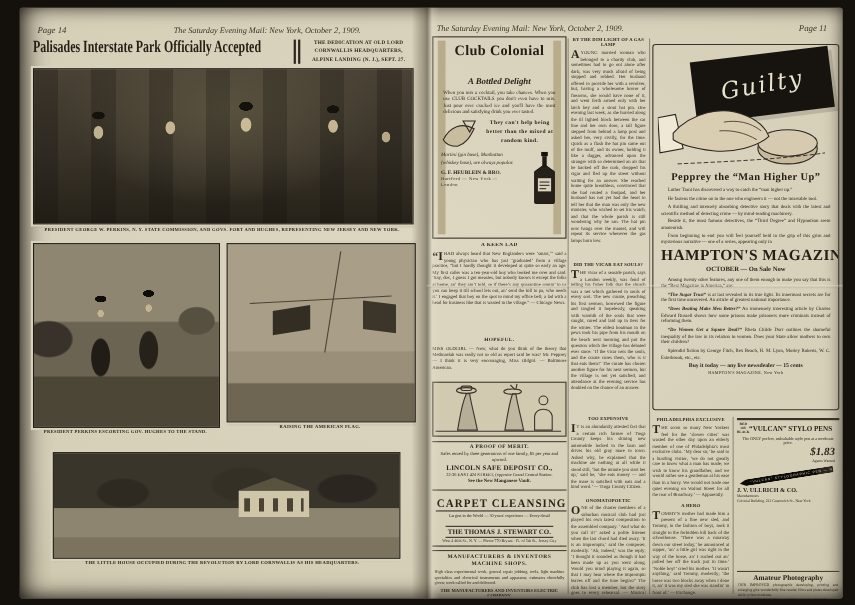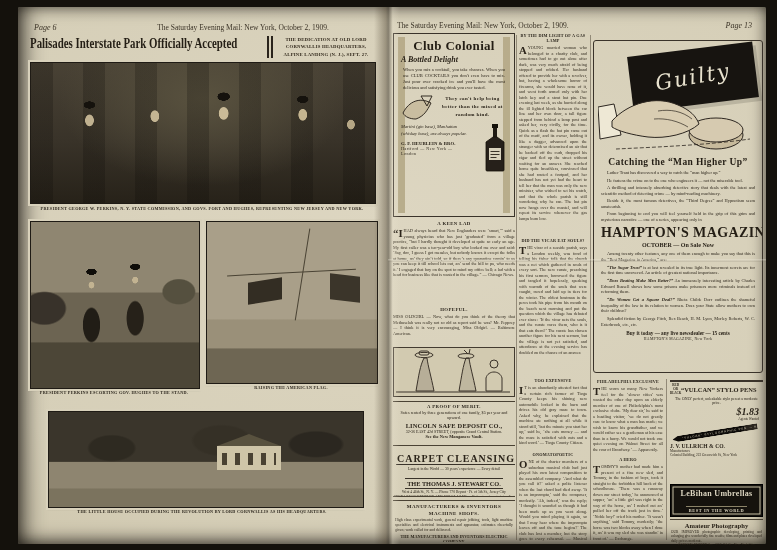--- a/index.html
+++ b/index.html
@@ -28,21 +28,21 @@
   }
   .crease{
     position:absolute;left:370px;right:0;top:252px;height:3px;
     background:linear-gradient(180deg, rgba(250,246,232,.35), rgba(40,32,20,.12));
     pointer-events:none;
   }
   .page{position:absolute;top:0;height:537px;color:#2b241a;}
   .page-left{left:0;width:367px;}
   .page-right{left:367px;width:381px;}
 
-  .masthead{font-size:7.5px;color:#3a3226;white-space:nowrap;}
+  .masthead{font-style:italic;font-size:7.5px;color:#3a3226;white-space:nowrap;}
   .pageno{font-style:italic;font-size:8px;color:#3a3226;}
 
   
   .lp-pageno{left:16px;top:16px;}
   .lp-masthead{left:110px;top:16px;width:230px;text-align:center;}
   .lp-headline{
     left:12px;top:27px;font-size:15.5px;font-weight:bold;white-space:nowrap;
     transform:scaleX(.70);transform-origin:0 50%;color:#241e15;
   }
   .lp-divider{left:249px;top:29px;height:22px;width:2px;border-left:2px solid #2a241c;border-right:2px solid #2a241c;}
@@ -112,21 +112,21 @@
   .head-sm{font-size:4.8px;font-weight:bold;text-align:center;letter-spacing:.4px;margin:0 0 2px;color:#2c261d;}
   .body-t{font-size:4.3px;line-height:1.28;text-align:justify;color:#332c20;margin:0;}
   .dropcap::first-letter{float:left;font-size:2.5em;line-height:.82;padding:1px 1px 0 0;font-weight:bold;color:#2b241a;}
 
   
   .club-ad{left:8px;top:26px;width:122px;height:184px;border:1.5px solid #3a332a;box-sizing:border-box;padding:4px 7px;}
   .club-ad::before,.club-ad::after{content:"";position:absolute;top:3px;bottom:3px;width:7px;background:#b2a682;opacity:.85;}
   .club-ad::before{left:4px;} .club-ad::after{right:4px;}
   .club-inner{position:relative;z-index:1;}
   .club-title{font-size:13px;font-weight:bold;text-align:center;letter-spacing:.3px;color:#241e15;}
-  .club-sub{font-size:8px;font-weight:bold;font-style:italic;margin:1px 0 3px;}
+  .club-sub{font-size:8px;font-weight:bold;font-style:italic;text-align:center;margin:15px 0 3px;}
   .club-p1{font-size:4.5px;line-height:1.3;text-align:justify;margin:0 2px;}
   .club-mid{display:flex;margin-top:3px;align-items:center;}
   .club-p2{font-size:5px;font-weight:bold;line-height:1.6;letter-spacing:.4px;text-align:center;flex:1;padding-left:3px;}
   .club-row3{display:flex;margin-top:3px;}
   .club-left3{width:66px;}
   .club-p3{font-size:4.6px;font-style:italic;line-height:1.45;margin:0 0 3px;}
   .club-co{font-size:4.8px;font-weight:bold;}
   .club-cities{font-size:4px;letter-spacing:.5px;}
   .keen{left:8px;top:214px;width:122px;height:83px;}
   .hopeful{left:8px;top:300px;width:122px;height:38px;}
@@ -193,21 +193,21 @@
   .amateur-t{font-size:6.6px;font-weight:bold;text-align:center;}
   .amateur-b{font-size:3.4px;line-height:1.25;text-align:justify;margin:1px 1px 0;}
   .amateur-co{font-size:3.4px;text-align:center;}
 </style>
 </head>
 <body>
 
 <div class="paper">
 
   <div class="page page-left">
-    <div class="abs pageno lp-pageno">Page 6</div>
+    <div class="abs pageno lp-pageno">Page 14</div>
     <div class="abs masthead lp-masthead">The Saturday Evening Mail: New York, October 2, 1909.</div>
     <div class="abs lp-headline">Palisades Interstate Park Officially Accepted</div>
     <div class="abs lp-divider"></div>
     <div class="abs lp-dedication">THE DEDICATION AT OLD LORD CORNWALLIS HEADQUARTERS, ALPINE LANDING (N. J.), SEPT. 27.</div>
 
     <div class="abs photo photo1"></div>
     <div class="abs caption cap1">PRESIDENT GEORGE W. PERKINS, N. Y. STATE COMMISSION, AND GOVS. FORT AND HUGHES, REPRESENTING NEW JERSEY AND NEW YORK.</div>
 
     <div class="abs photo photo2"></div>
     <div class="abs photo photo3">
@@ -220,21 +220,21 @@
     <div class="abs caption cap3">RAISING THE AMERICAN FLAG.</div>
 
     <div class="abs photo photo4">
       <i class="house"></i>
     </div>
     <div class="abs caption cap4">THE LITTLE HOUSE OCCUPIED DURING THE REVOLUTION BY LORD CORNWALLIS AS HIS HEADQUARTERS.</div>
   </div>
 
   <div class="page page-right">
     <div class="abs masthead rp-masthead">The Saturday Evening Mail: New York, October 2, 1909.</div>
-    <div class="abs pageno rp-pageno">Page 13</div>
+    <div class="abs pageno rp-pageno">Page 11</div>
     <div class="colrule cr1"></div>
     <div class="colrule cr2"></div>
     <div class="colrule cr3"></div>
 
     <div class="col-block club-ad">
       <div class="club-inner">
         <div class="club-title">Club Colonial</div>
         <div class="club-sub">A Bottled Delight</div>
         <p class="club-p1">When you mix a cocktail, you take chances. When you use CLUB COCKTAILS you don't even have to mix. Just pour over cracked ice and you'll have the most delicious and satisfying drink you ever tasted.</p>
         <div class="club-mid">
@@ -334,21 +334,21 @@
         </div>
         <svg class="guilty-hand" width="158" height="74" viewBox="0 0 158 74">
           <ellipse cx="118" cy="54" rx="27" ry="14" fill="#c7ba9c" stroke="#2c2620"></ellipse>
           <ellipse cx="118" cy="49" rx="27" ry="12" fill="#d6cab0" stroke="#2c2620"></ellipse>
           <path d="M0 26 L16 23 L23 54 L2 58 Z" fill="#eee8d5" stroke="#2c2620"></path>
           <path d="M14 40 C30 22 58 14 80 24 C92 29 98 35 101 43 C90 53 68 58 50 56 C34 54 20 50 14 46 Z" fill="#d9cdb2" stroke="#2c2620"></path>
           <path d="M60 30 C72 28 84 30 94 38 M56 38 C68 37 80 40 90 46" fill="none" stroke="#2c2620" stroke-width="0.7"></path>
           <path d="M18 68 C60 66 110 64 152 58" fill="none" stroke="#2c2620" stroke-width="0.8" stroke-dasharray="4 2"></path>
         </svg>
       </div>
-      <div class="catching">Catching the “Man Higher Up”</div>
+      <div class="catching">Pepprey the “Man Higher Up”</div>
       <p class="ham-p">Luther Trant has discovered a way to catch the “man higher up.”</p>
       <p class="ham-p">He fastens the crime on to the one who engineers it — not the miserable tool.</p>
       <p class="ham-p">A thrilling and intensely absorbing detective story that deals with the latest and scientific method of detecting crime — by mind-reading machinery.</p>
       <p class="ham-p">Beside it, the most famous detectives, the “Third Degree” and Hypnotism seem amateurish.</p>
       <p class="ham-p">From beginning to end you will feel yourself held in the grip of this grim and mysterious narrative — one of a series, appearing only in</p>
       <div class="ham-brand">HAMPTON'S MAGAZINE</div>
       <div class="ham-issue">OCTOBER — On Sale Now</div>
       <p class="ham-f">Among twenty other features, any one of them enough to make you say that this is the “Best Magazine in America,” are:</p>
       <p class="ham-f"><span class="ham-ft">“The Sugar Trust”</span><span> is at last revealed in its true light. Its innermost secrets are for the first time uncovered. An article of greatest national importance.</span></p>
       <p class="ham-f"><span class="ham-ft">“Does Beating Make Men Better?”</span><span> An immensely interesting article by Charles Edward Russell shows how some prisons make prisoners more criminals instead of reforming them.</span></p>
@@ -378,25 +378,20 @@
       <div class="pen-wrap">
         <div class="pen">
           <span class="pen-label">“VULCAN” STYLOGRAPHIC PEN — NEW YORK</span>
         </div>
       </div>
       <div class="vulcan-co">J. V. ULLRICH &amp; CO.</div>
       <div class="vulcan-mfr">Manufacturers</div>
       <div class="vulcan-addr">Colonial Building, 222 Greenwich St., New York</div>
     </div>
 
-    <div class="col-block lebihan">
-      <div class="lebihan-t">LeBihan Umbrellas</div>
-      <div><span class="lebihan-s">BEST IN THE WORLD</span></div>
-      <div class="lebihan-a">912 BROADWAY, NEW YORK</div>
-    </div>
 
     <div class="col-block amateur">
       <div class="amateur-t">Amateur Photography</div>
       <p class="amateur-b">OUR IMPROVED photographic developing, printing and enlarging give wonderfully fine results; films and plates developed daily; prices moderate.</p>
       <div class="amateur-co">GORDON-DUPREY, Inc., 27 E. 9th St., New York City.</div>
     </div>
   </div>
 
   <div class="fold"></div>
   <div class="crease"></div>

